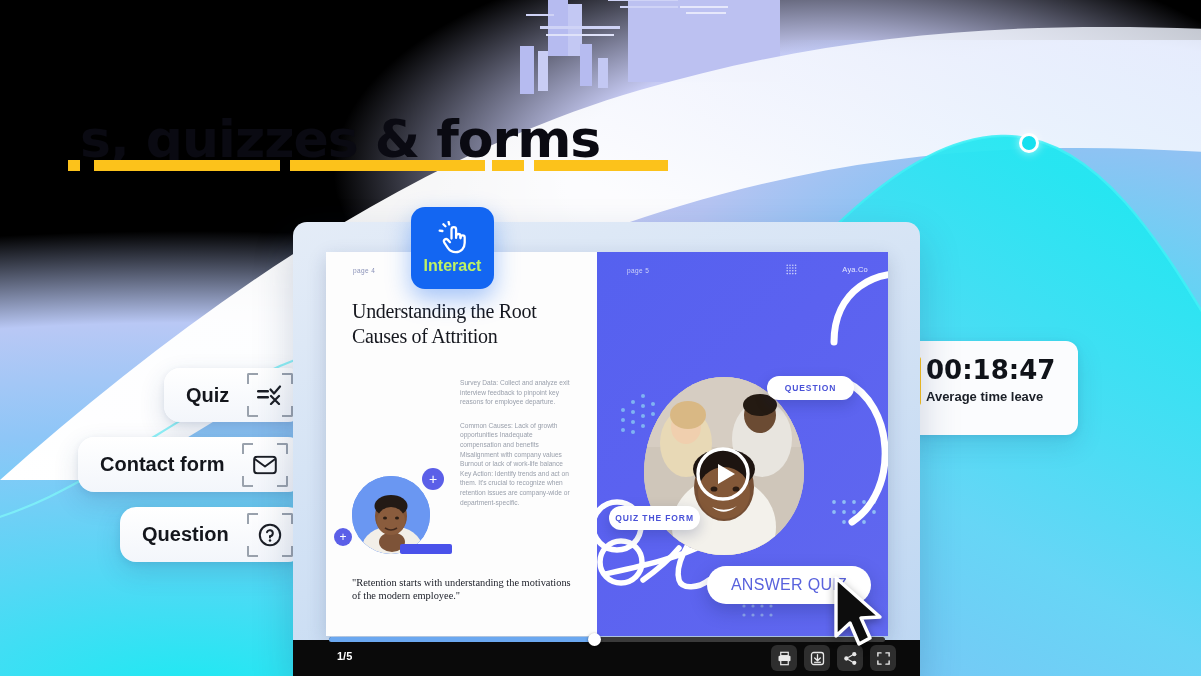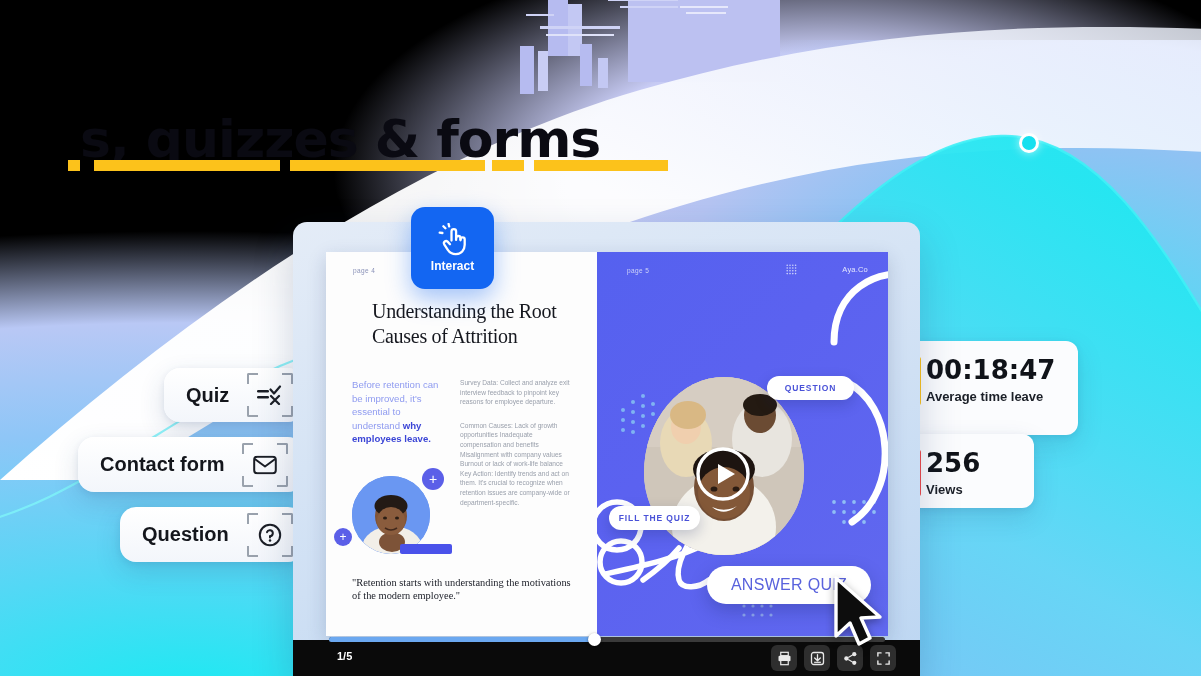--- a/index.html
+++ b/index.html
@@ -98,21 +98,21 @@
   .page-right{width:291px;background:linear-gradient(135deg,#5561ef 0%,#5b62f0 40%,#6068ef 100%);}
   .page-num{position:absolute;font-size:6.5px;color:#8a92b8;letter-spacing:.4px;}
   .page-num.l{left:27px;top:15px;}
   .page-num.r{left:30px;top:15px;color:#cfd4f8;}
   .brand{position:absolute;right:20px;top:12px;display:flex;align-items:center;gap:5px;}
   .brand-dots{width:11px;height:11px;}
   .brand-name{font-size:7.5px;color:#e4e7ff;letter-spacing:.2px;margin-left:40px;}
 
   .pg-title{position:absolute;left:26px;top:47px;width:230px;
     font-family:"Liberation Serif", serif;font-size:20px;line-height:25px;
-    font-weight:400;color:#16181f;letter-spacing:-.3px;margin-left:20px;}
+    font-weight:400;color:#16181f;letter-spacing:-.3px;}
   .col-lead{position:absolute;left:26px;top:126px;width:94px;
     font-size:9.6px;line-height:13.5px;color:#8f9bf0;}
   .col-lead b{color:#3b45d6;font-weight:700;}
   .col-body{position:absolute;left:134px;top:126px;width:112px;
     font-size:6.6px;line-height:9.6px;color:#9aa0ac;}
   .col-body .blk{margin-bottom:14px;}
   .quote{position:absolute;left:26px;top:324px;width:222px;
     font-family:"Liberation Serif", serif;font-size:10.4px;line-height:13px;color:#20232c;}
 
   .portrait{position:absolute;left:18px;top:220px;width:96px;height:96px;}
@@ -160,21 +160,21 @@
   .toolbtn{width:26px;height:26px;border-radius:6px;background:#2e2e2e;
     display:flex;align-items:center;justify-content:center;}
 
   
   .interact{
     position:absolute;left:411px;top:207px;width:83px;height:82px;
     background:#1366f2;border-radius:14px;
     box-shadow:0 10px 24px rgba(19,102,242,.38);
     display:flex;flex-direction:column;align-items:center;justify-content:center;gap:2px;
   }
-  .interact-label{font-size:12px;font-weight:700;color:#ffffff;text-align:right;}
+  .interact-label{font-size:16px;font-weight:700;color:#bef264;text-align:right;}
 </style>
 </head>
 <body>
 
 <div id="stage">
 
   <div class="bg-layer">
 
     <div class="bg-lav-top"></div>
     <div class="bg-cyan"></div>
@@ -283,39 +283,31 @@
       </svg>
     </div>
   </div>
 
   <div class="stat" id="stat-time">
     <span class="stat-bar" style="height:48px;background:#fcc21b;"></span>
     <div class="stat-value">00:18:47</div>
     <div class="stat-label">Average time leave</div>
   </div>
 
-  <div class="stat" id="stat-views">
-    <span class="stat-bar" style="height:46px;background:#f04848;"></span>
-    <div class="stat-value">256</div>
-    <div class="stat-label">Views</div>
-  </div>
 
 
   <div class="viewer">
 
     <div class="pages">
 
       <div class="page page-left">
         <div class="page-num l">page  4</div>
 
         <div class="pg-title">Understanding the Root Causes of Attrition</div>
 
-        <div class="col-lead">
-          <span>Before retention can be improved, it's essential to understand </span><b>why employees leave.</b>
-        </div>
 
         <div class="col-body">
           <div class="blk">Survey Data: Collect and analyze exit interview feedback to pinpoint key reasons for employee departure.</div>
           <div>Common Causes: Lack of growth opportunities Inadequate compensation and benefits Misalignment with company values Burnout or lack of work-life balance Key Action: Identify trends and act on them. It's crucial to recognize when retention issues are company-wide or department-specific.</div>
         </div>
 
         <div class="portrait">
           <div class="p-circle">
             <svg class="p-face" viewBox="0 0 78 78">
               <rect width="78" height="78" fill="#6a97f2"></rect>
@@ -449,21 +441,21 @@
         </div>
         <svg class="play" viewBox="0 0 58 58">
           <circle cx="29" cy="29" r="25" fill="none" stroke="#ffffff" stroke-width="3.4"></circle>
           <path d="M24 19 L41 29 L24 39 Z" fill="#ffffff"></path>
         </svg>
 
         <div class="pill" id="pill-question">
           <span>QUESTION</span>
         </div>
         <div class="pill" id="pill-form">
-          <span>FILL THE QUIZ</span>
+          <span>QUIZ THE FORM</span>
         </div>
 
         <div class="answer-btn">
           <span>ANSWER QUIZ</span>
         </div>
       </div>
     </div>
 
     <div class="playerbar">
       <div class="progress">

